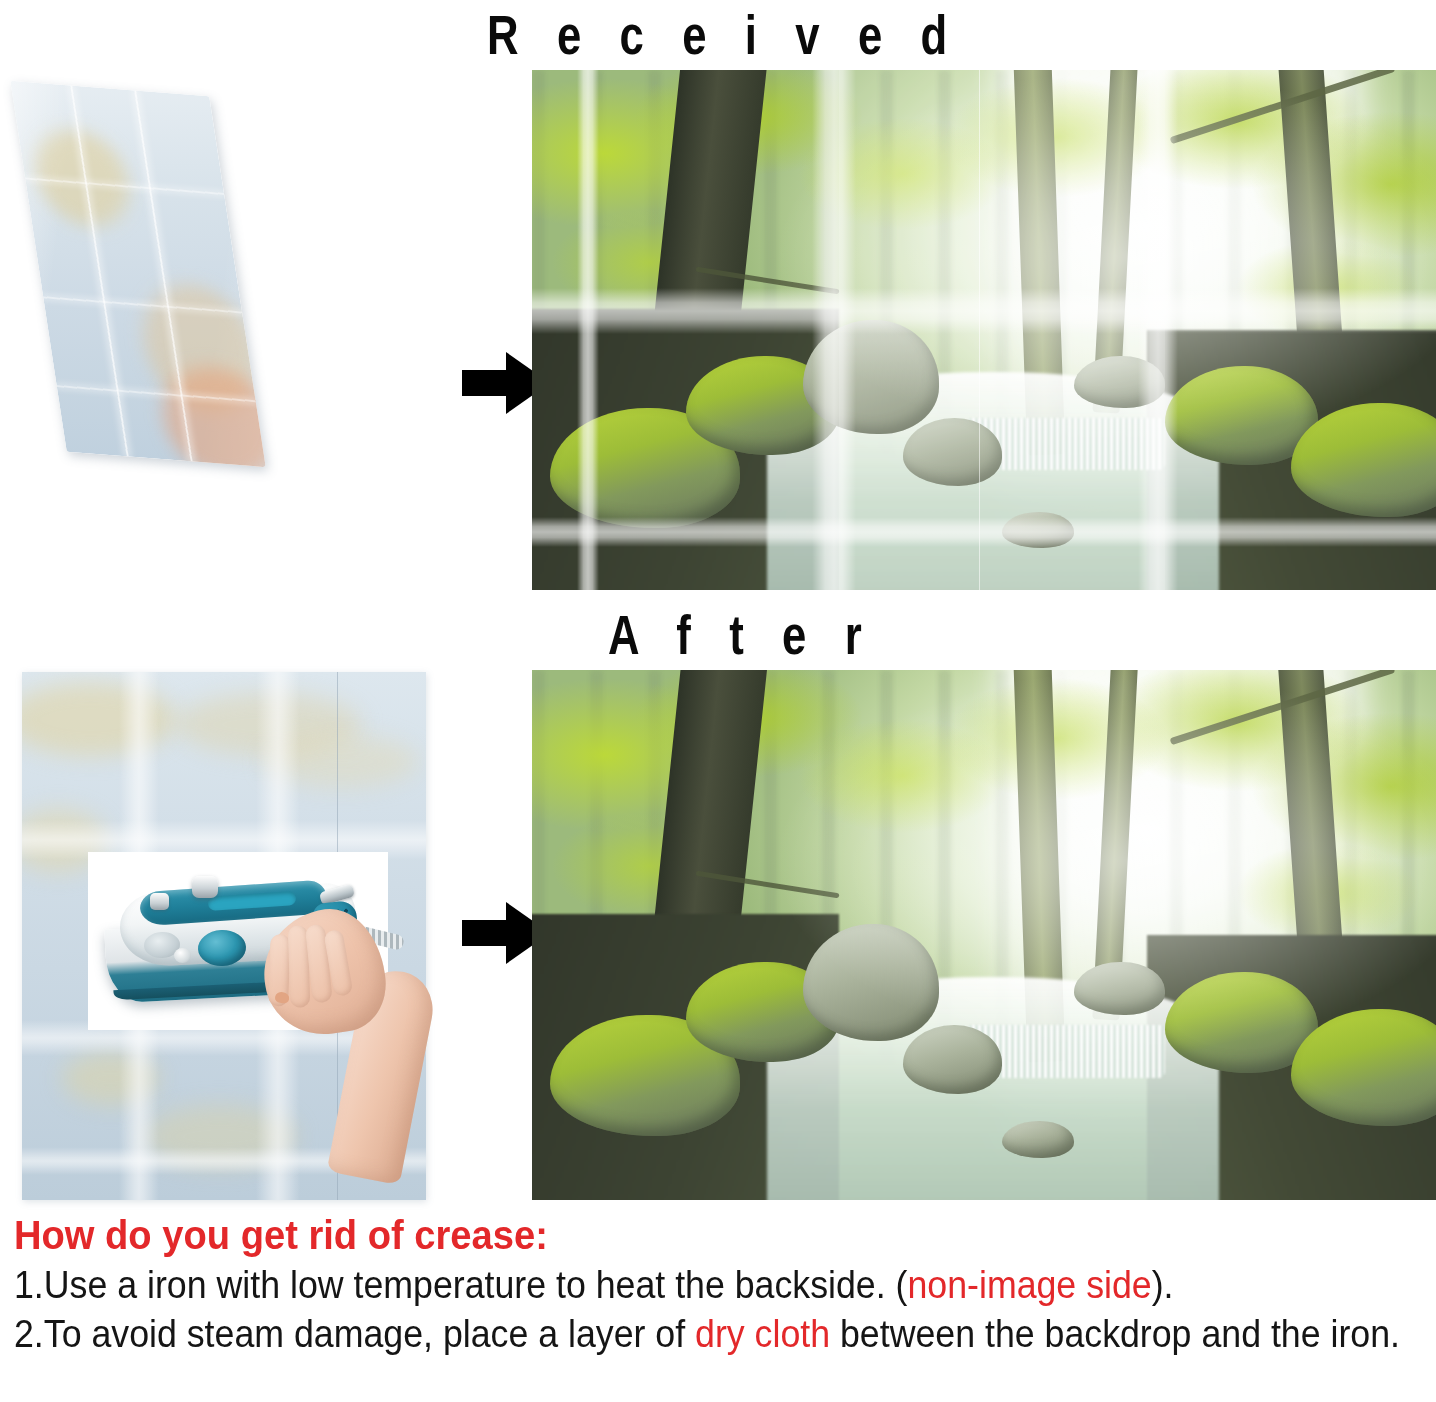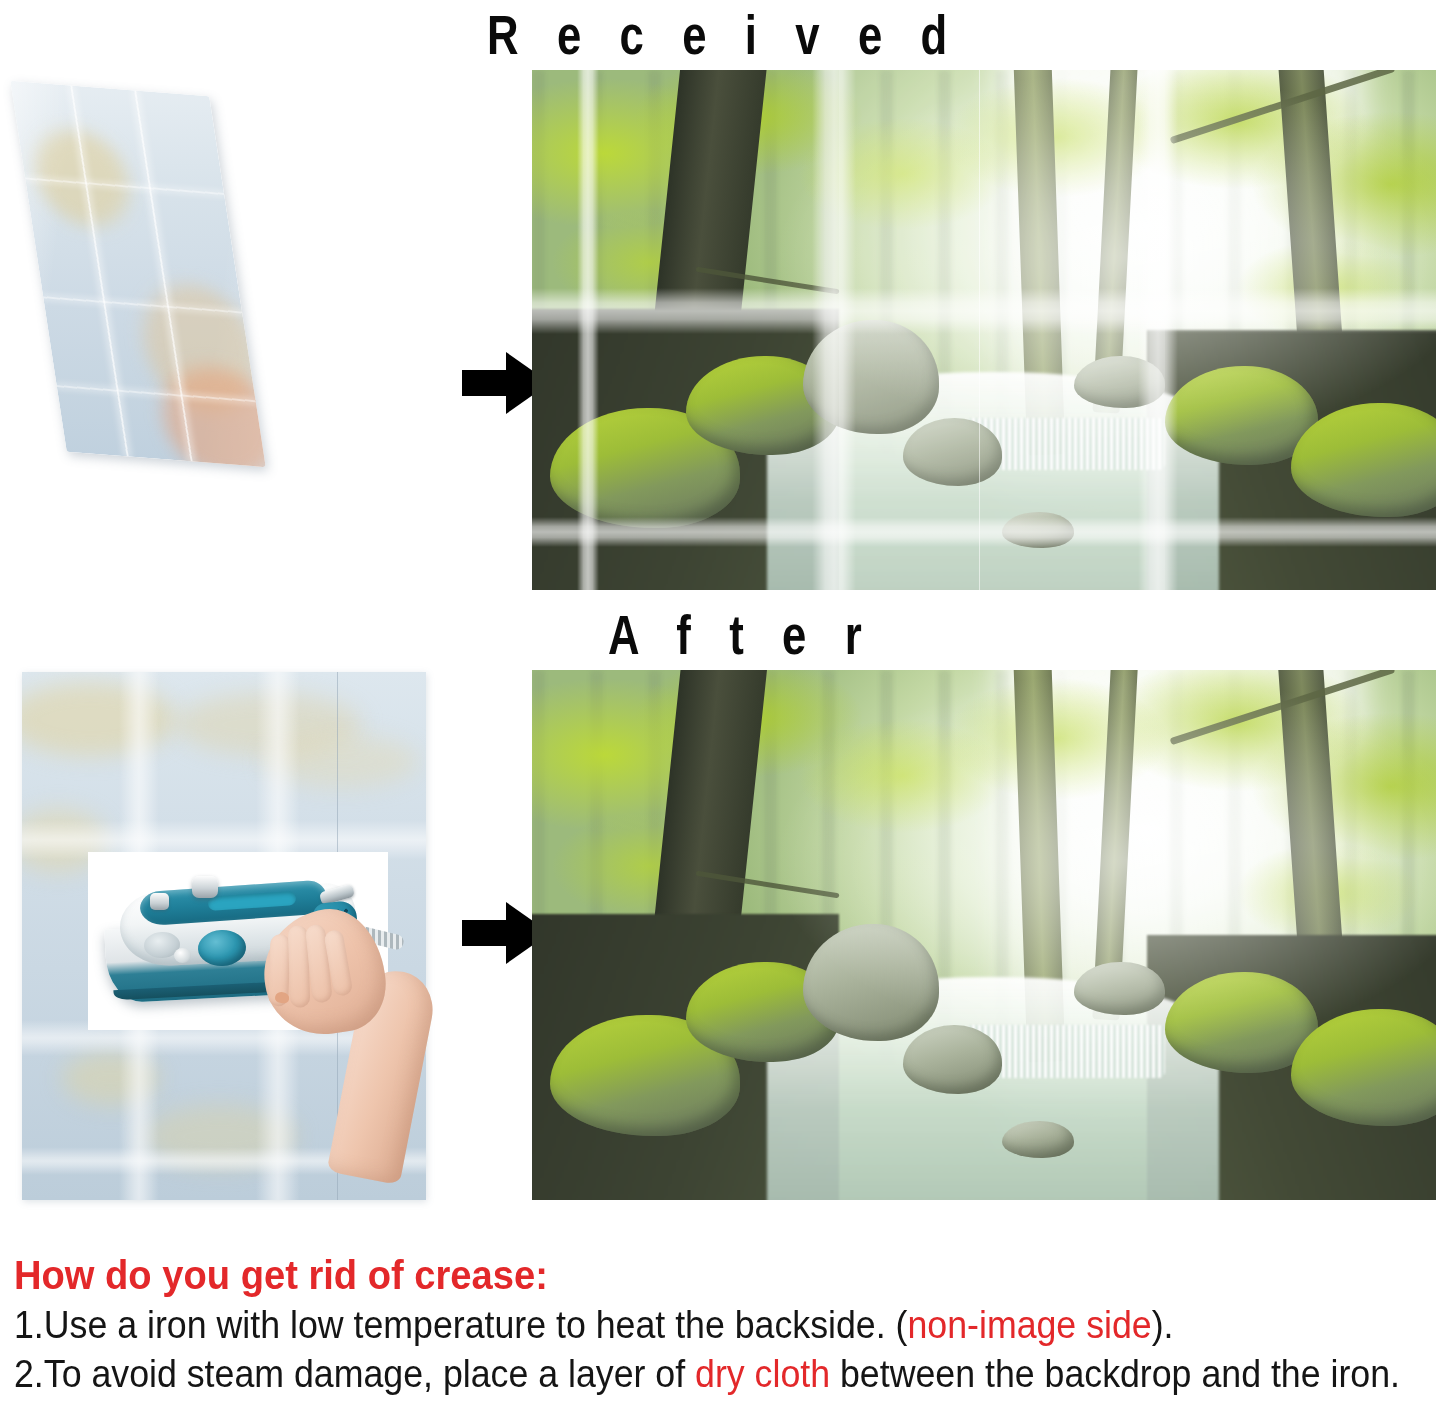--- a/index.html
+++ b/index.html
@@ -531,21 +531,21 @@
     width: 74px; height: 210px;
     background: linear-gradient(100deg, #f7dccd 0%, #eec5ad 52%, #dcab90 100%);
     border-radius: 36px 36px 14px 14px / 40px 40px 10px 10px;
     transform: rotate(11deg);
     box-shadow: inset -8px -4px 16px rgba(180,130,105,0.32);
   }
 
   
   #instructions {
     position: absolute;
-    left: 14px; top: 1252px;
+    left: 14px; top: 1212px;
     width: 1412px;
   }
   #crease-heading {
     font-family: "Liberation Sans Narrow", "Liberation Sans", sans-serif;
     font-size: 41px;
     font-weight: 700;
     color: #e3282a;
     line-height: 1.15;
     letter-spacing: 0px;
     transform: scaleX(0.93);

